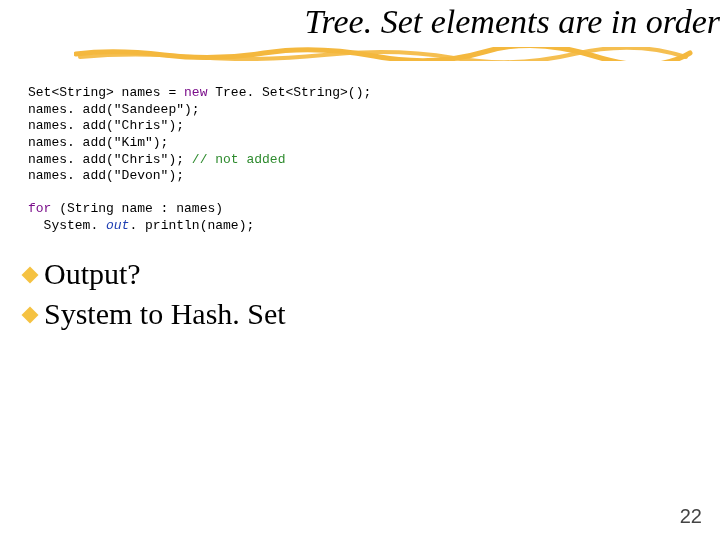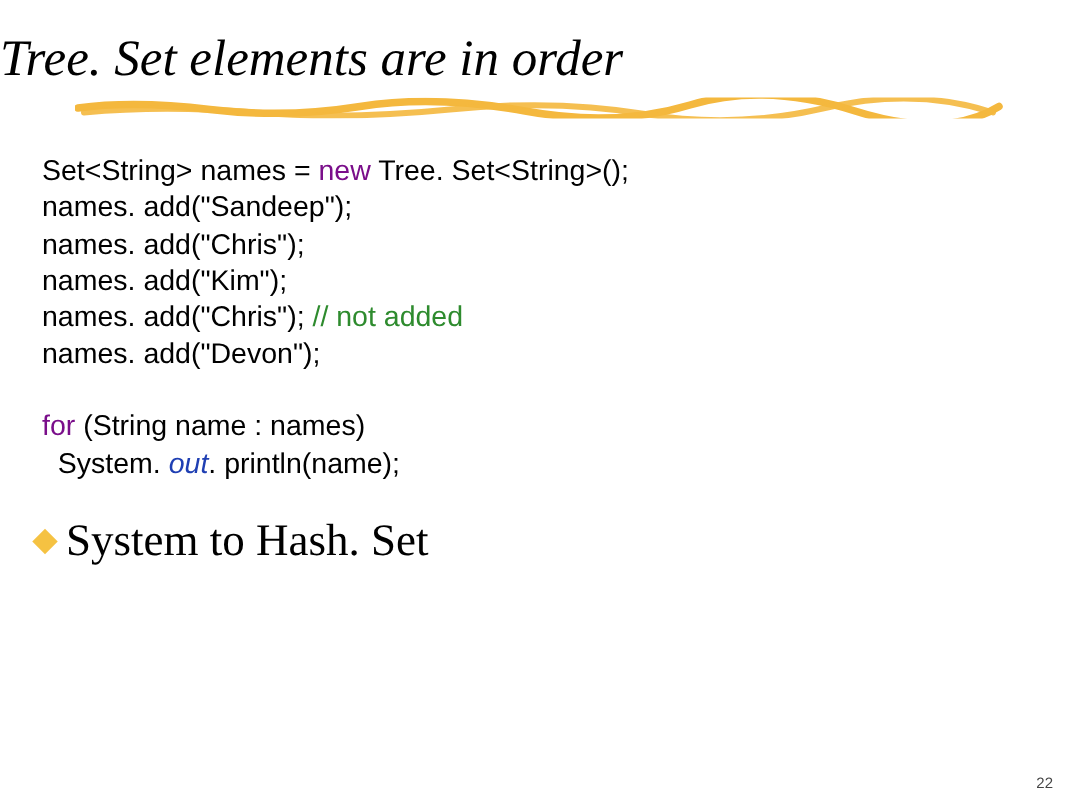--- a/index.html
+++ b/index.html
@@ -5,37 +5,38 @@
   html,body{margin:0;padding:0}
   body{
     width:720px;height:540px;
     background:#fff;
     font-family:"Times New Roman",serif;
     position:relative;
     color:#000;
     overflow:hidden;
   }
   .title-wrap{
-    text-align:left;
-    padding-top:21px;
+    text-align:right;
+    padding-top:3px;
+    margin-left:47px;
   }
   .title{
     font-size:34px;
     font-style:italic;
     display:inline-block;
   }
   .underline{
     margin:6px auto 0 auto;
     width:620px;height:14px;
     position:relative;
   }
   .underline svg{display:block}
   .code-block{
-    font-family:Liberation Sans, sans-serif;
-    font-size:19px;
+    font-family:Liberation Mono, monospace;
+    font-size:13px;
     line-height:1.28;
     white-space:pre;
     margin:24px 0 10px 28px;
   }
   .kw{color:#7a0e8a}     
   .cm{color:#2e8b2e}     
   .fld{color:#1f3fb3;font-style:italic} 
   .bullets{
     margin:22px 0 0 22px;
     font-size:30px;
@@ -46,21 +47,21 @@
     width:12px;height:12px;
     background:#f5c242;
     transform:rotate(45deg);
     margin:0 8px 4px 2px;
     vertical-align:middle;
   }
   .pagenum{
     position:absolute;
     right:18px;bottom:12px;
     font-family:Arial,sans-serif;
-    font-size:10px;
+    font-size:20px;
     color:#444;
   }
 </style>
 </head>
 <body>
 
 <div class="title-wrap">
   <div class="title">Tree. Set elements are in order</div>
   <div class="underline">
     <svg viewBox="0 0 620 14" width="620" height="14">
@@ -75,17 +76,20 @@
 <span>names. add("Chris");</span>
 <span>names. add("Kim");</span>
 <span><span>names. add("Chris"); </span><span class="cm">// not added</span></span>
 <span>names. add("Devon");</span>
 
 <span><span class="kw">for</span><span> (String name : names)</span></span>
 <span><span>  System. </span><span class="fld">out</span><span>. println(name);</span></span></div>
 
 <div class="bullets">
   <div class="row">
+    <span class="diamond"></span><span>Output?</span>
+  </div>
+  <div class="row">
     <span class="diamond"></span><span>System to Hash. Set</span>
   </div>
 </div>
 
 <div class="pagenum">22</div>
 
 </body></html>

